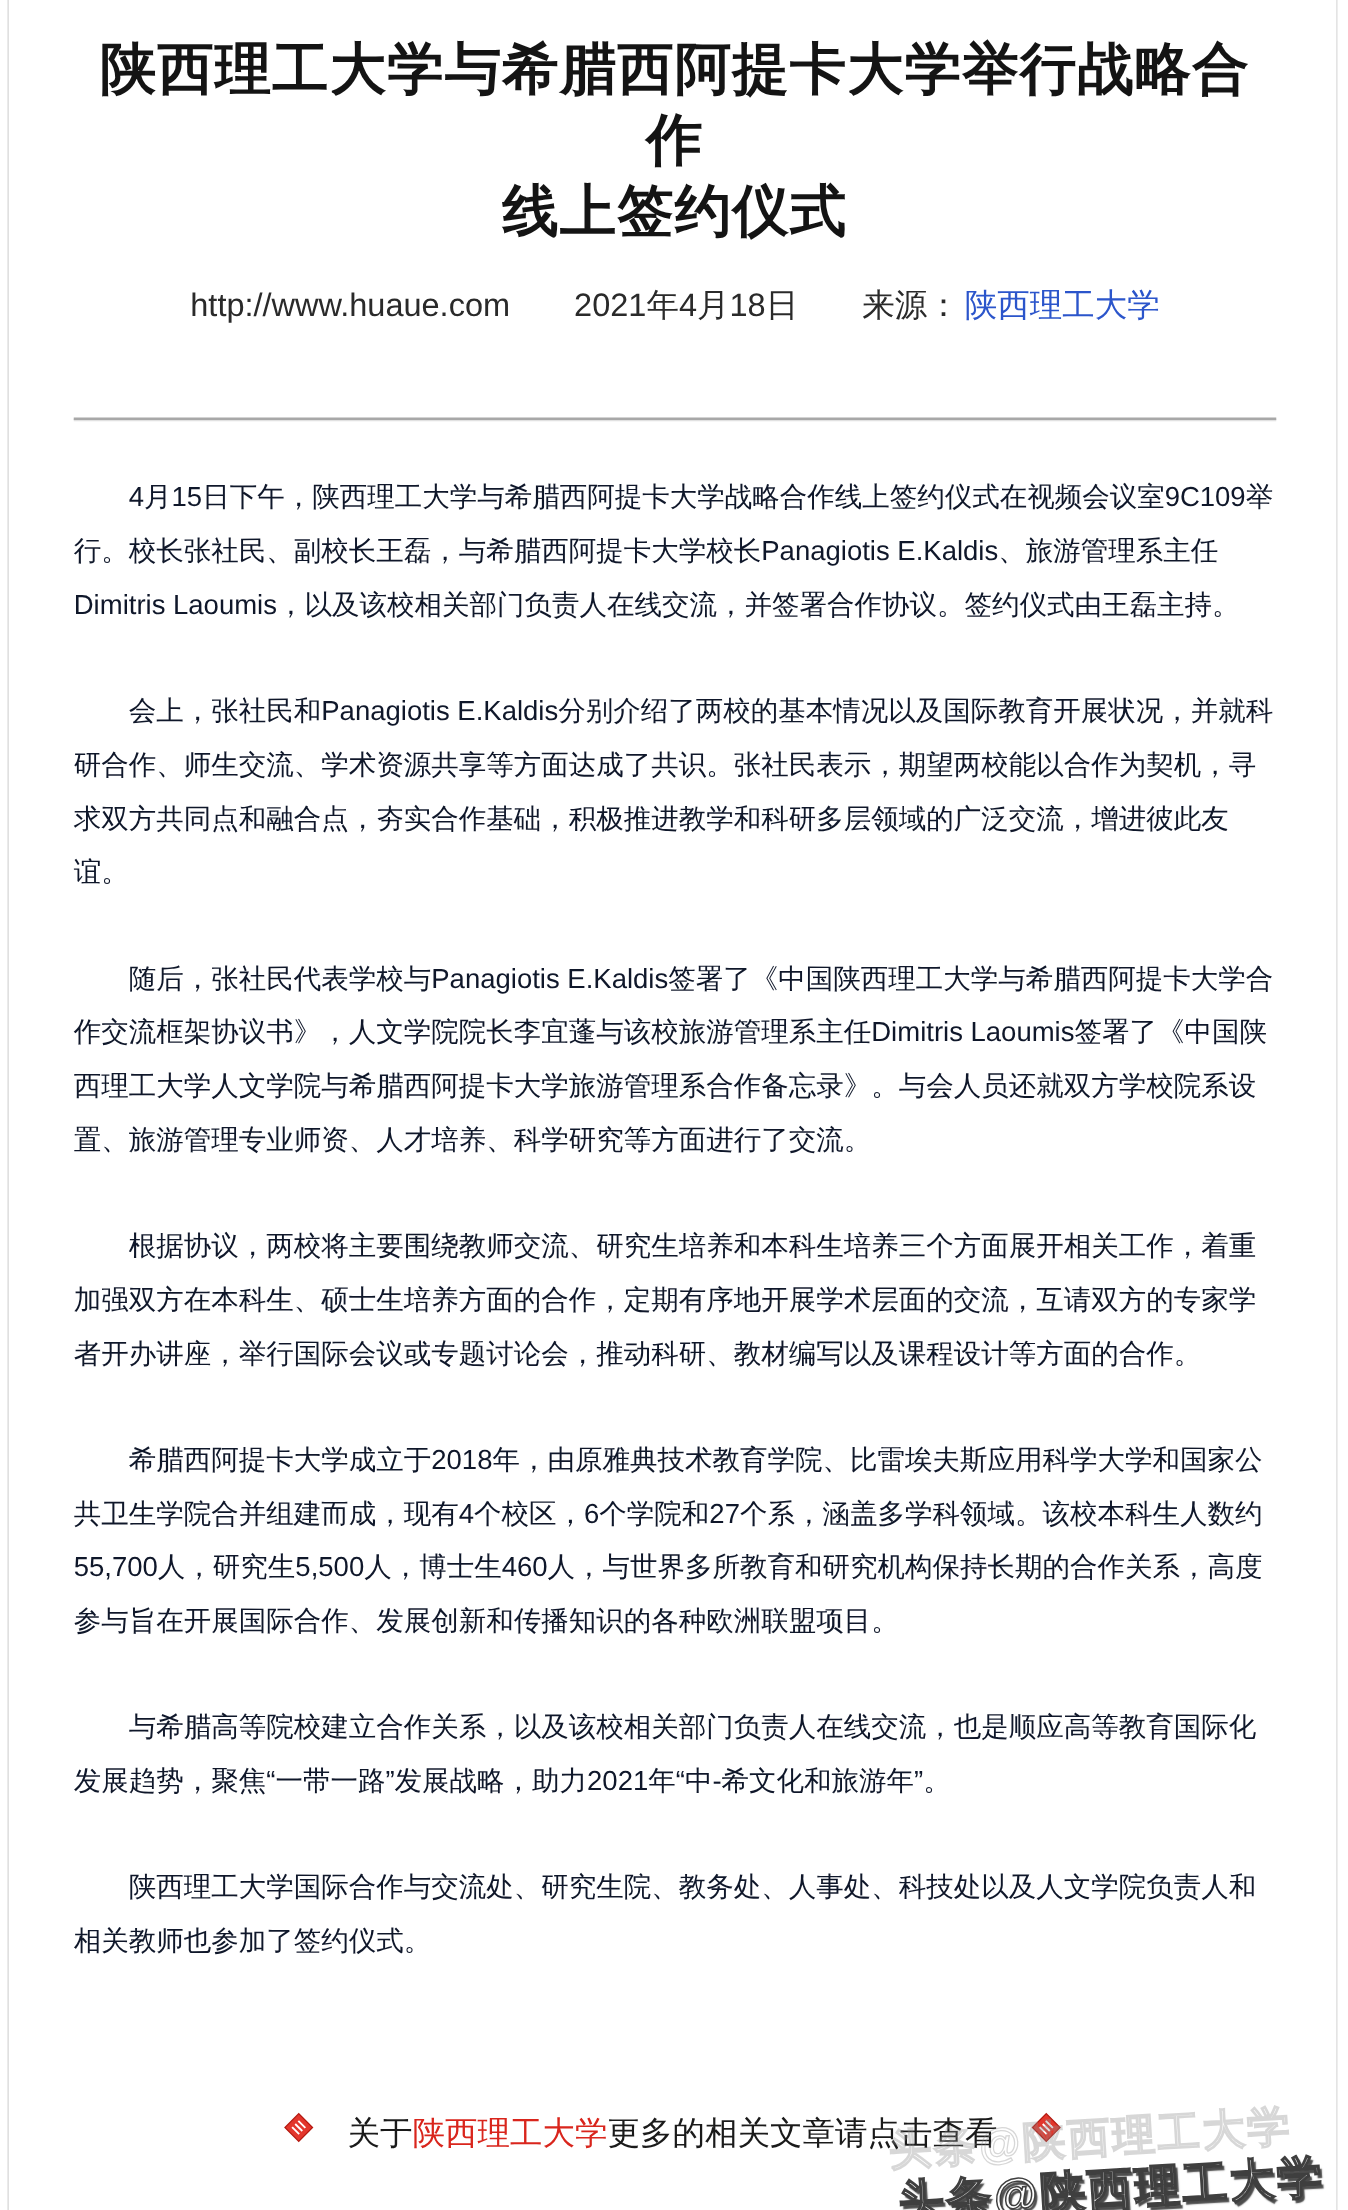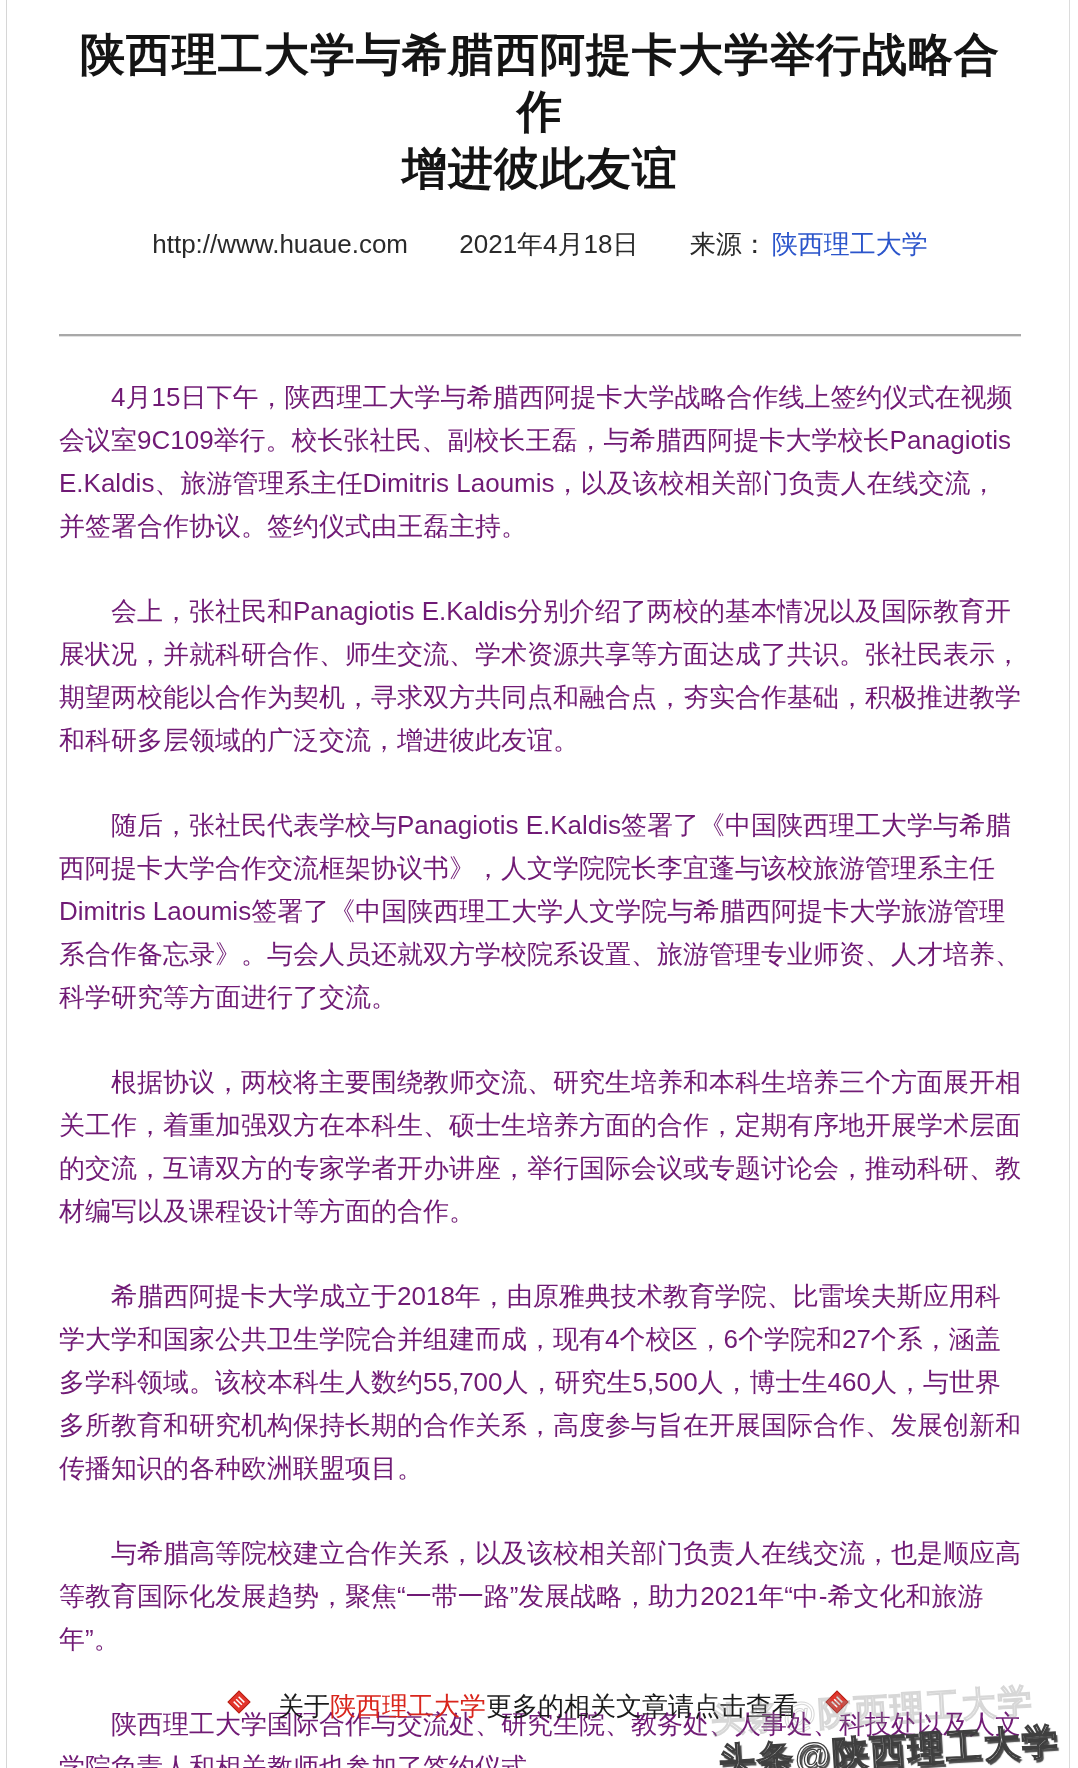--- a/index.html
+++ b/index.html
@@ -51,23 +51,23 @@
     background: #a8a8a8;
     border: none;
     margin: 72px 0 0 0;
     box-shadow: 0 1px 0 rgba(170,170,170,0.35);
   }
   .article {
     margin-top: 40px;
   }
   .article p {
     margin: 0 0 42px 0;
-    font-size: 26px;
+    font-size: 22px;
     line-height: 43px;
-    color: #701a75;
+    color: #0f172a;
     text-indent: 2em;
     text-align: left;
     word-break: break-word;
   }
   .footer-line {
     position: absolute;
     left: 0;
     right: 0;
     bottom: 44px;
     display: flex;
@@ -115,21 +115,21 @@
   }
 </style>
 </head>
 <body>
 
 <div class="page">
   <div class="content">
 
     <h1 class="title">
       <span>陕西理工大学与希腊西阿提卡大学举行战略合作</span><br>
-      <span>增进彼此友谊</span>
+      <span>线上签约仪式</span>
     </h1>
 
     <div class="meta">
       <span class="meta-item">http://www.huaue.com</span>
       <span class="meta-item">2021年4月18日</span>
       <span class="meta-item"><span class="source-label">来源：</span><a class="source-link">陕西理工大学</a></span>
     </div>
 
     <hr class="divider">
 

